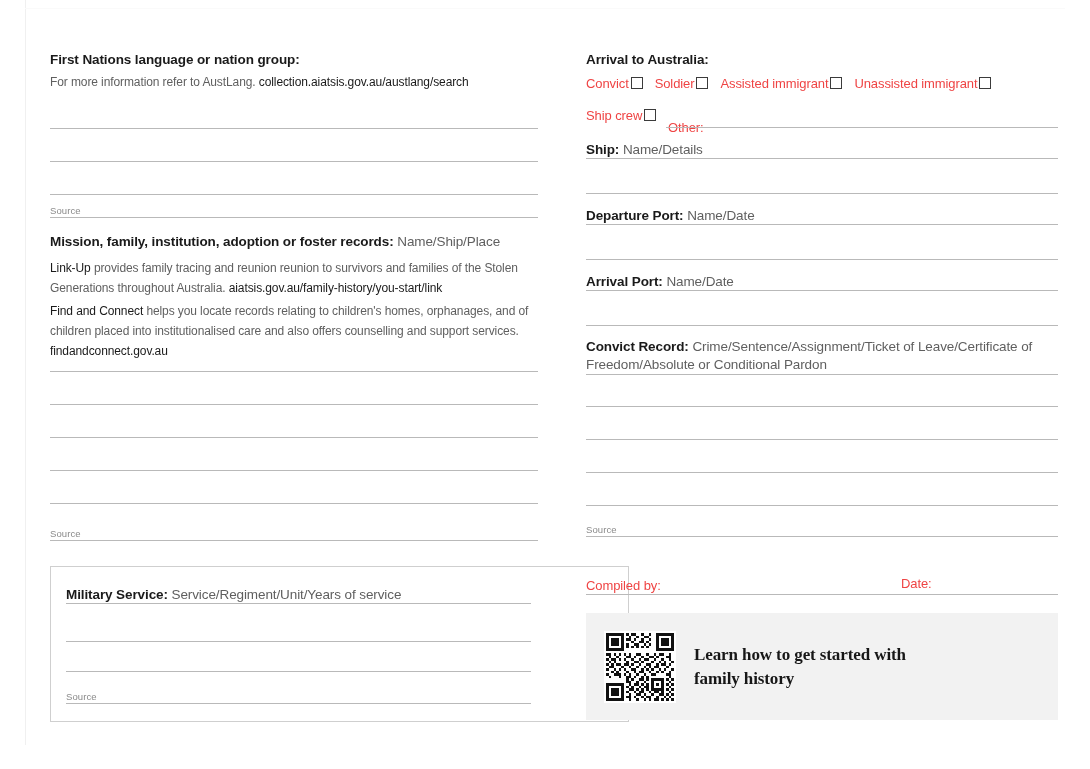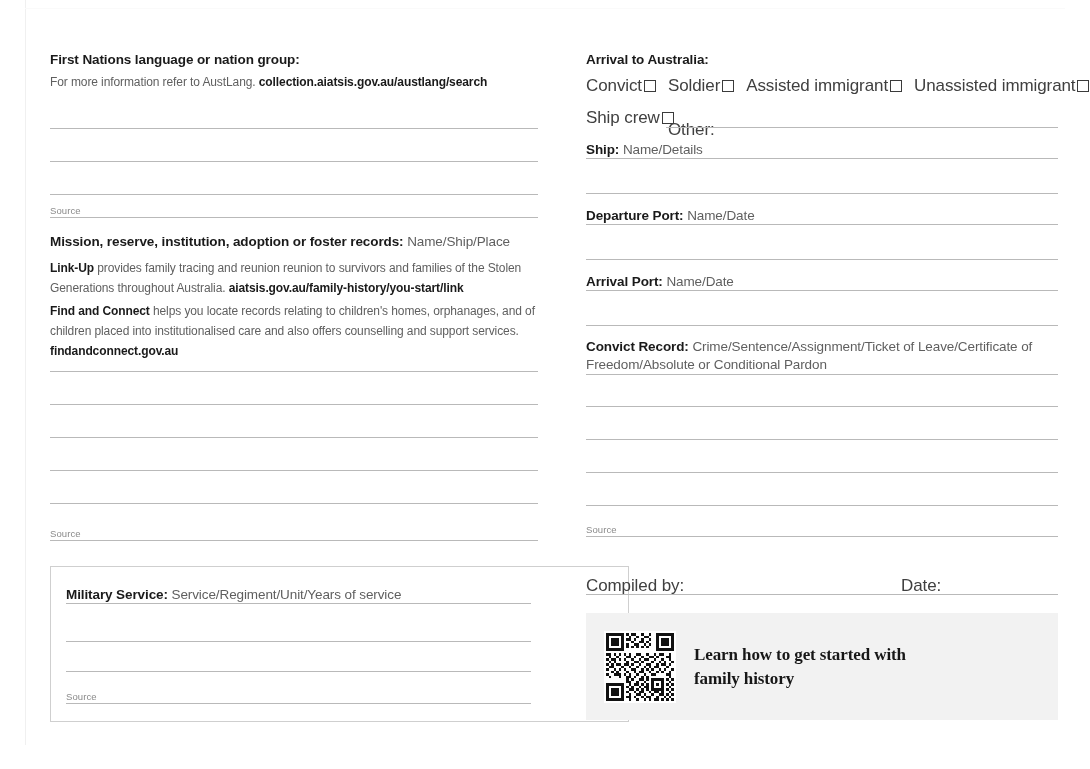--- a/index.html
+++ b/index.html
@@ -45,35 +45,35 @@
     letter-spacing: -0.1px;
   }
   .t-note {
     font-size: 12px;
     color: #5f5f5f;
     line-height: 20px;
     letter-spacing: -0.1px;
   }
   .t-note b, .t-note strong {
     color: #1a1a1a;
-    font-weight: bold;
+    font-weight: normal;
   }
   .lbl-row {
     font-size: 13.5px;
     color: #5f5f5f;
     letter-spacing: -0.1px;
     line-height: 19px;
   }
   .lbl-row b {
     color: #1a1a1a;
     font-weight: bold;
   }
   .t-grey {
-    font-size: 17px;
-    color: #404040;
+    font-size: 13px;
+    color: #ef4444;
     letter-spacing: -0.1px;
   }
   .src-lbl {
     font-size: 9.5px;
     color: #8a8a8a;
     letter-spacing: 0.1px;
   }
 
   .writeline { position: absolute; height: 1px; background: #b9b9b9; }
 
@@ -163,21 +163,21 @@
     <div class="writeline" style="left:0; top:161px; width:488px;"></div>
     <div class="writeline" style="left:0; top:194px; width:488px;"></div>
 
     <div class="labeled-line" style="left:0; top:200px; width:488px; height:18px;">
       <span class="src-lbl txt">Source</span>
       <span class="ln" style="width:488px;"></span>
     </div>
 
     <div style="position:absolute; left:0; top:232px; width:100%;">
       <div class="lbl-row">
-        <b>Mission, reserve, institution, adoption or foster records:</b>
+        <b>Mission, family, institution, adoption or foster records:</b>
         <span>Name/Ship/Place</span>
       </div>
       <div class="t-note" style="margin-top:7px;">
         <b>Link-Up</b>
         <span>provides family tracing and reunion reunion to survivors and families of the Stolen Generations throughout Australia.</span>
         <b>aiatsis.gov.au/family-history/you-start/link</b>
       </div>
       <div class="t-note" style="margin-top:3px;">
         <b>Find and Connect</b>
         <span>helps you locate records relating to children's homes, orphanages, and of children placed into institutionalised care and also offers counselling and support services.</span>

